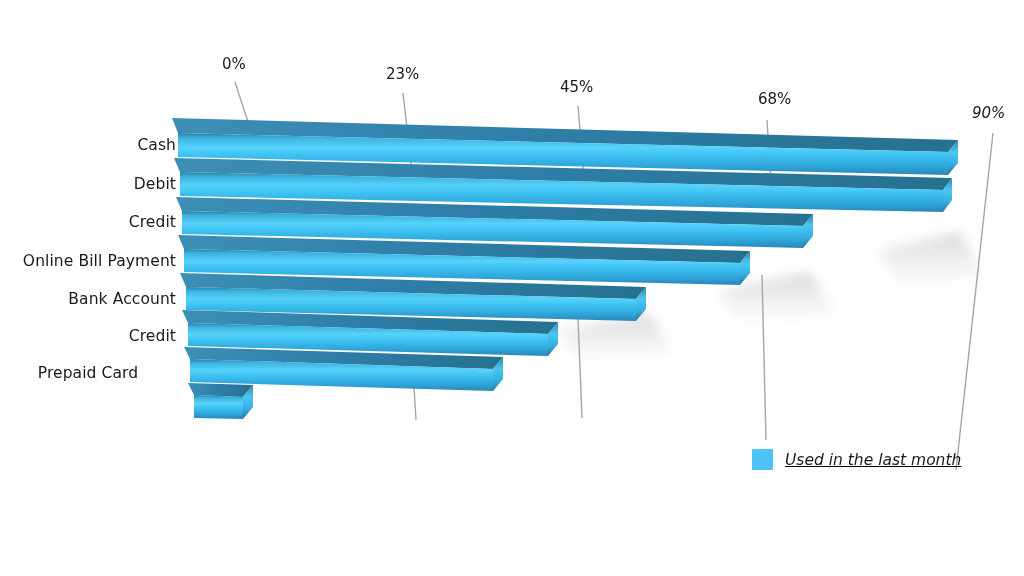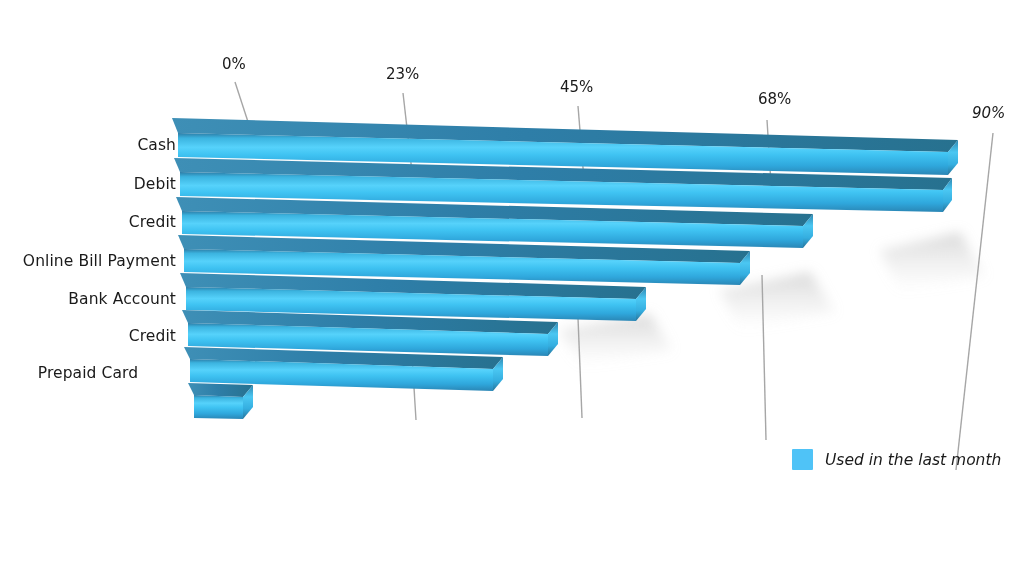--- a/index.html
+++ b/index.html
@@ -44,25 +44,26 @@
   #plot {
     position: absolute;
     left: 0;
     top: 0;
     width: 1024px;
     height: 576px;
   }
   
   #legend {
     position: absolute;
-    left: 792px;
+    left: 752px;
     top: 449px;
     display: flex;
     align-items: center;
     gap: 12px;
+    text-decoration: underline;
   }
   #legend-swatch {
     width: 21px;
     height: 21px;
     border-radius: 1px;
     display: block;
   }
   #legend-text {
     font-size: 15.5px;
     font-style: italic;

